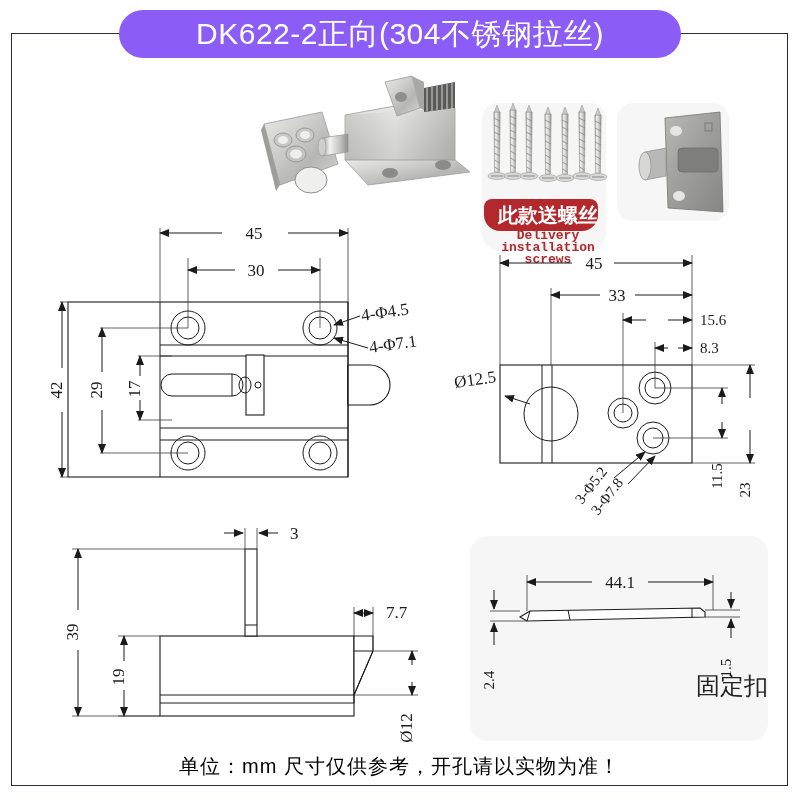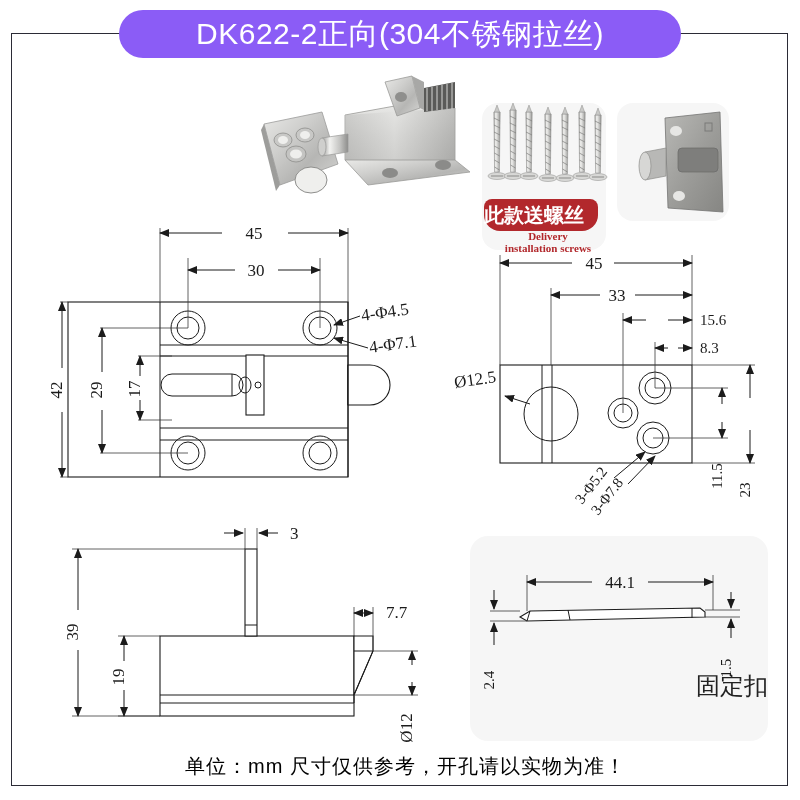--- a/index.html
+++ b/index.html
@@ -48,46 +48,45 @@
   #panel-buckle{left:470px;top:536px;width:298px;height:205px;background:#f6f6f6;border-radius:18px;}
 
   
   .badge{
     position:absolute;
     left:484px;top:199px;
     width:114px;height:32px;
     background:#b2282c;
     border-radius:8px 8px 16px 16px;
     color:#fff;
-    display:flex;align-items:center;justify-content:flex-start;
+    display:flex;align-items:center;justify-content:flex-end;
     font-family:"Liberation Sans", sans-serif;
     font-size:20px;font-weight:bold;
     z-index:5;
   }
   .badge-sub{
     position:absolute;
     left:478px;top:230px;
     width:140px;
     color:#b2282c;
-    font-family:Liberation Serif, serif;
-    font-size:11px;font-weight:bold;
+    font-family:Liberation Mono, monospace;
+    font-size:13px;font-weight:bold;
     line-height:12px;
     text-align:center;
     z-index:5;
   }
 
   
   .footer{
     position:absolute;
     left:11px;top:748px;width:777px;height:36px;
     display:flex;align-items:center;justify-content:center;
     font-family:"Liberation Sans", sans-serif;
     font-size:20px;color:#000;
     letter-spacing:1px;
-    padding-left:6px;
   }
 
   
   .buckle-caption{
     position:absolute;
     left:470px;top:670px;width:298px;
     text-align:right;
     font-family:"Liberation Sans", sans-serif;
     font-size:24px;color:#222;
   }

